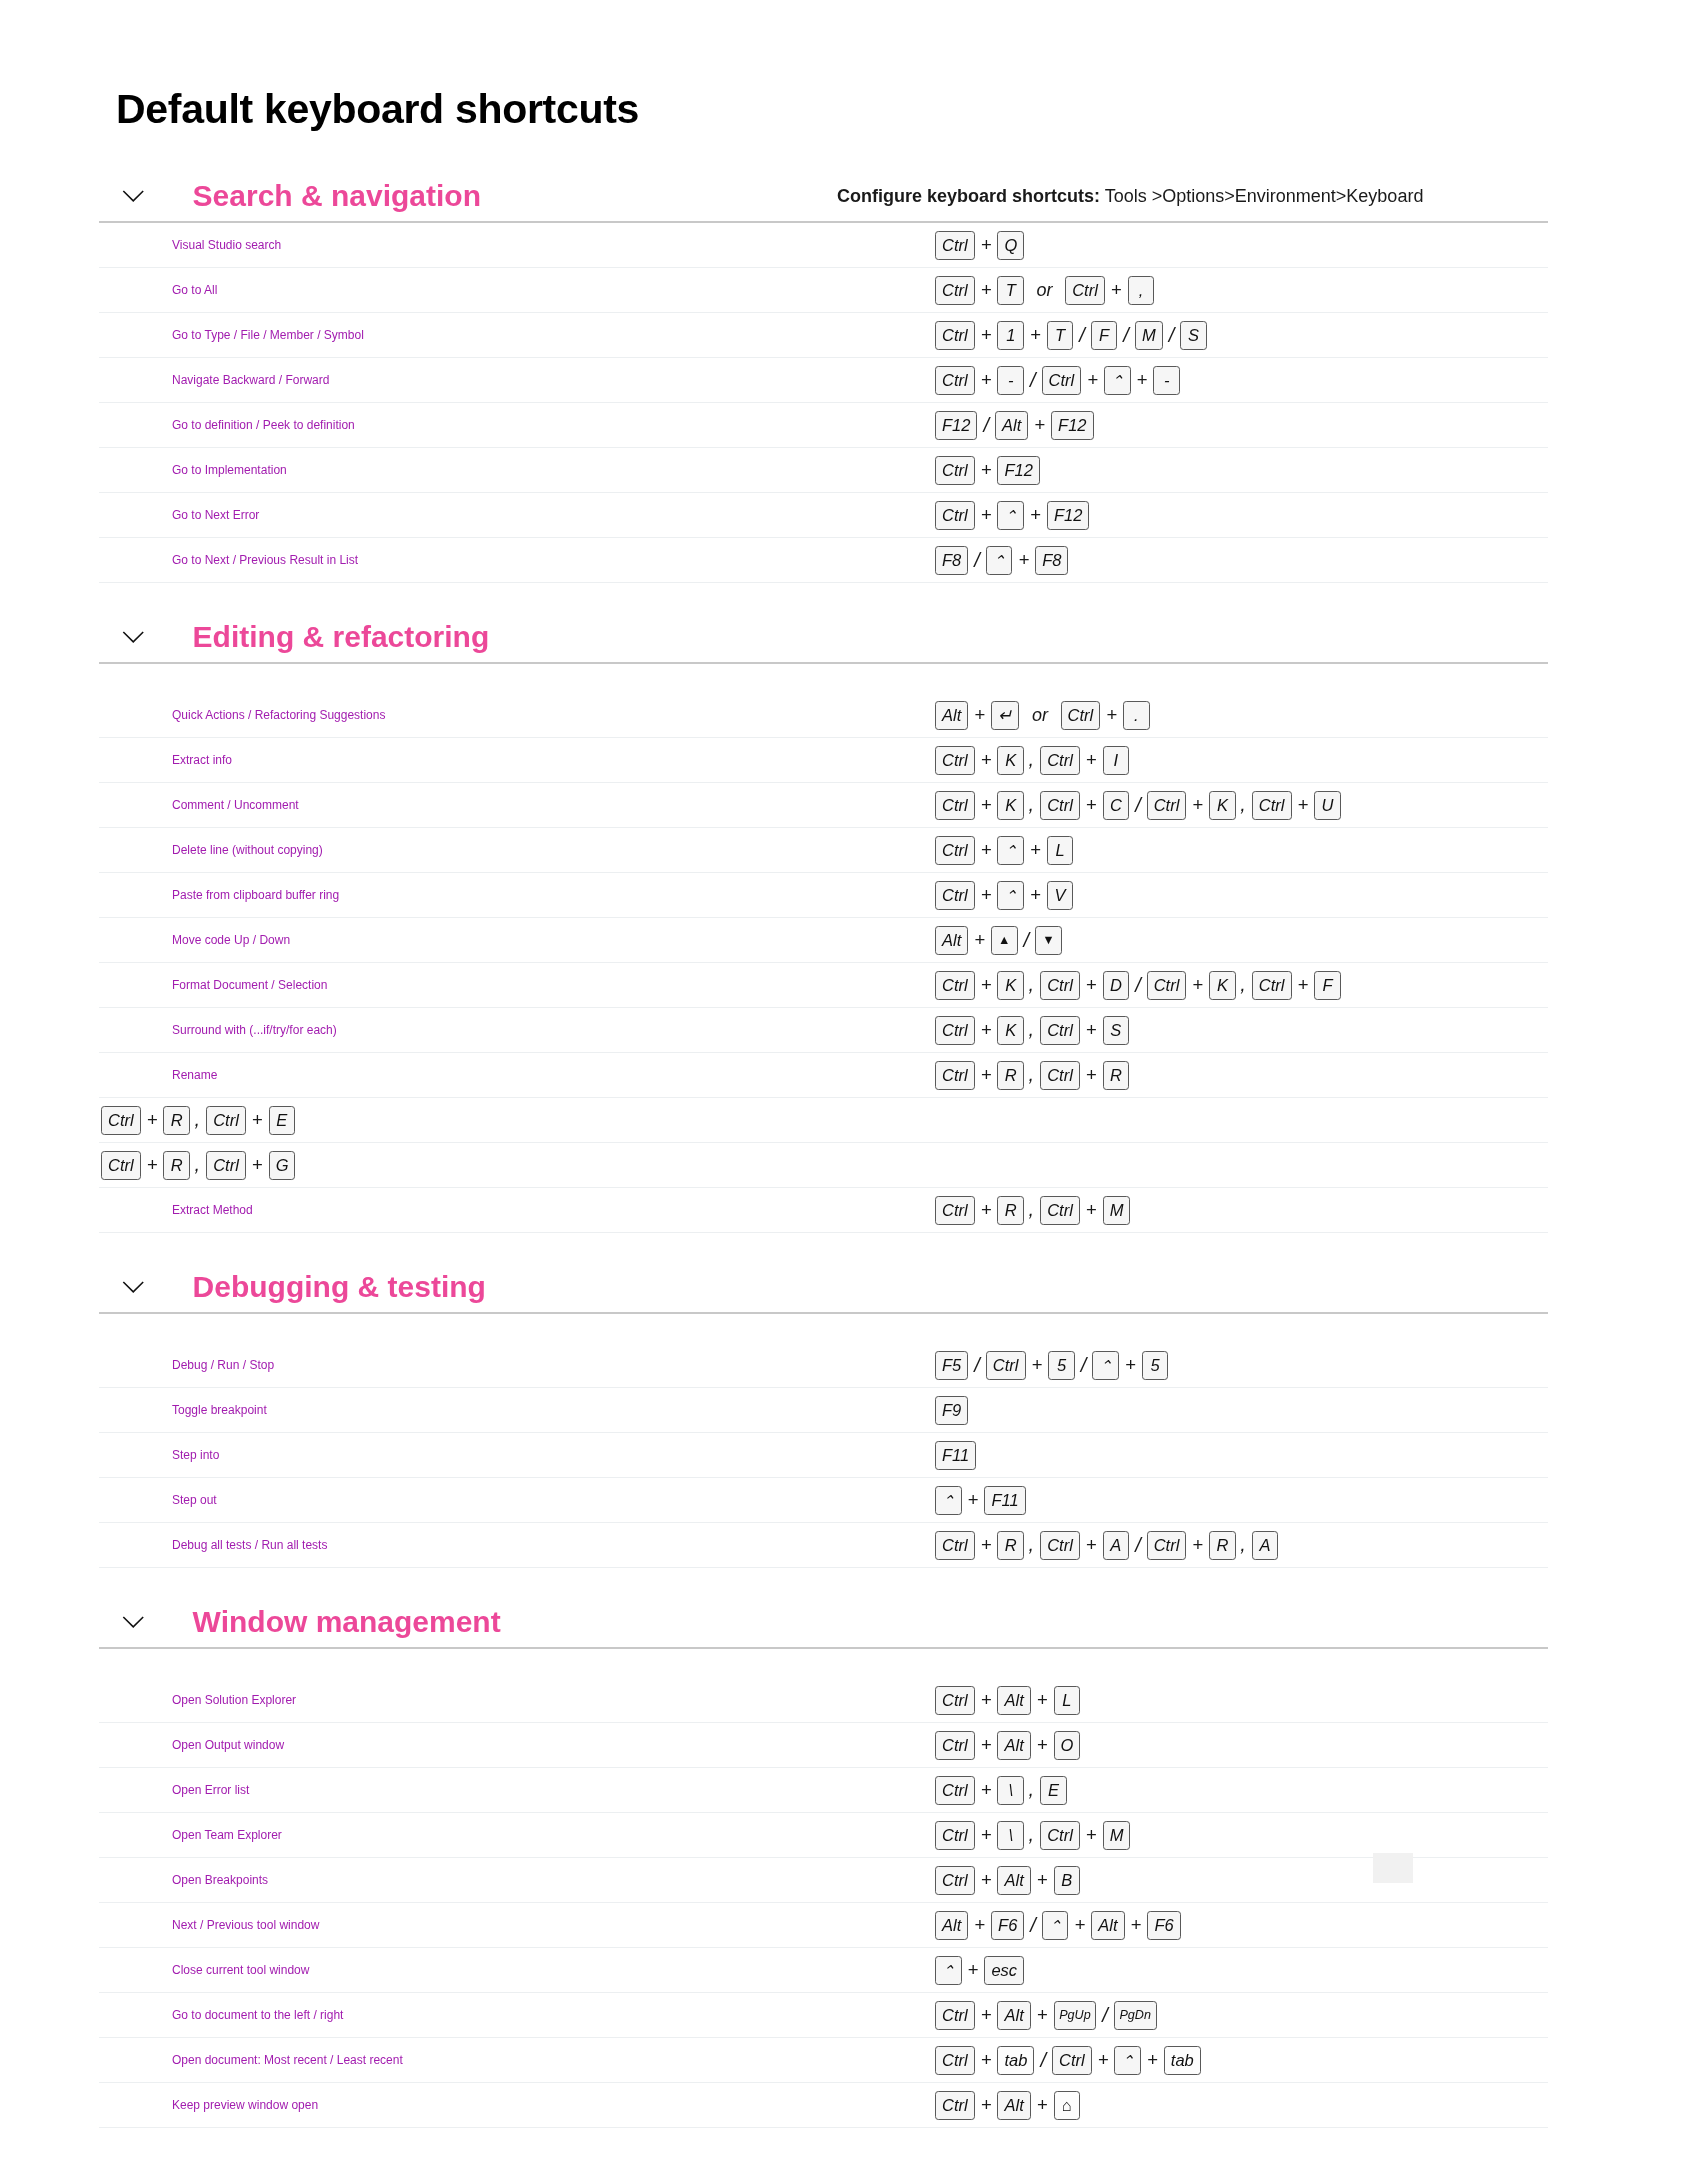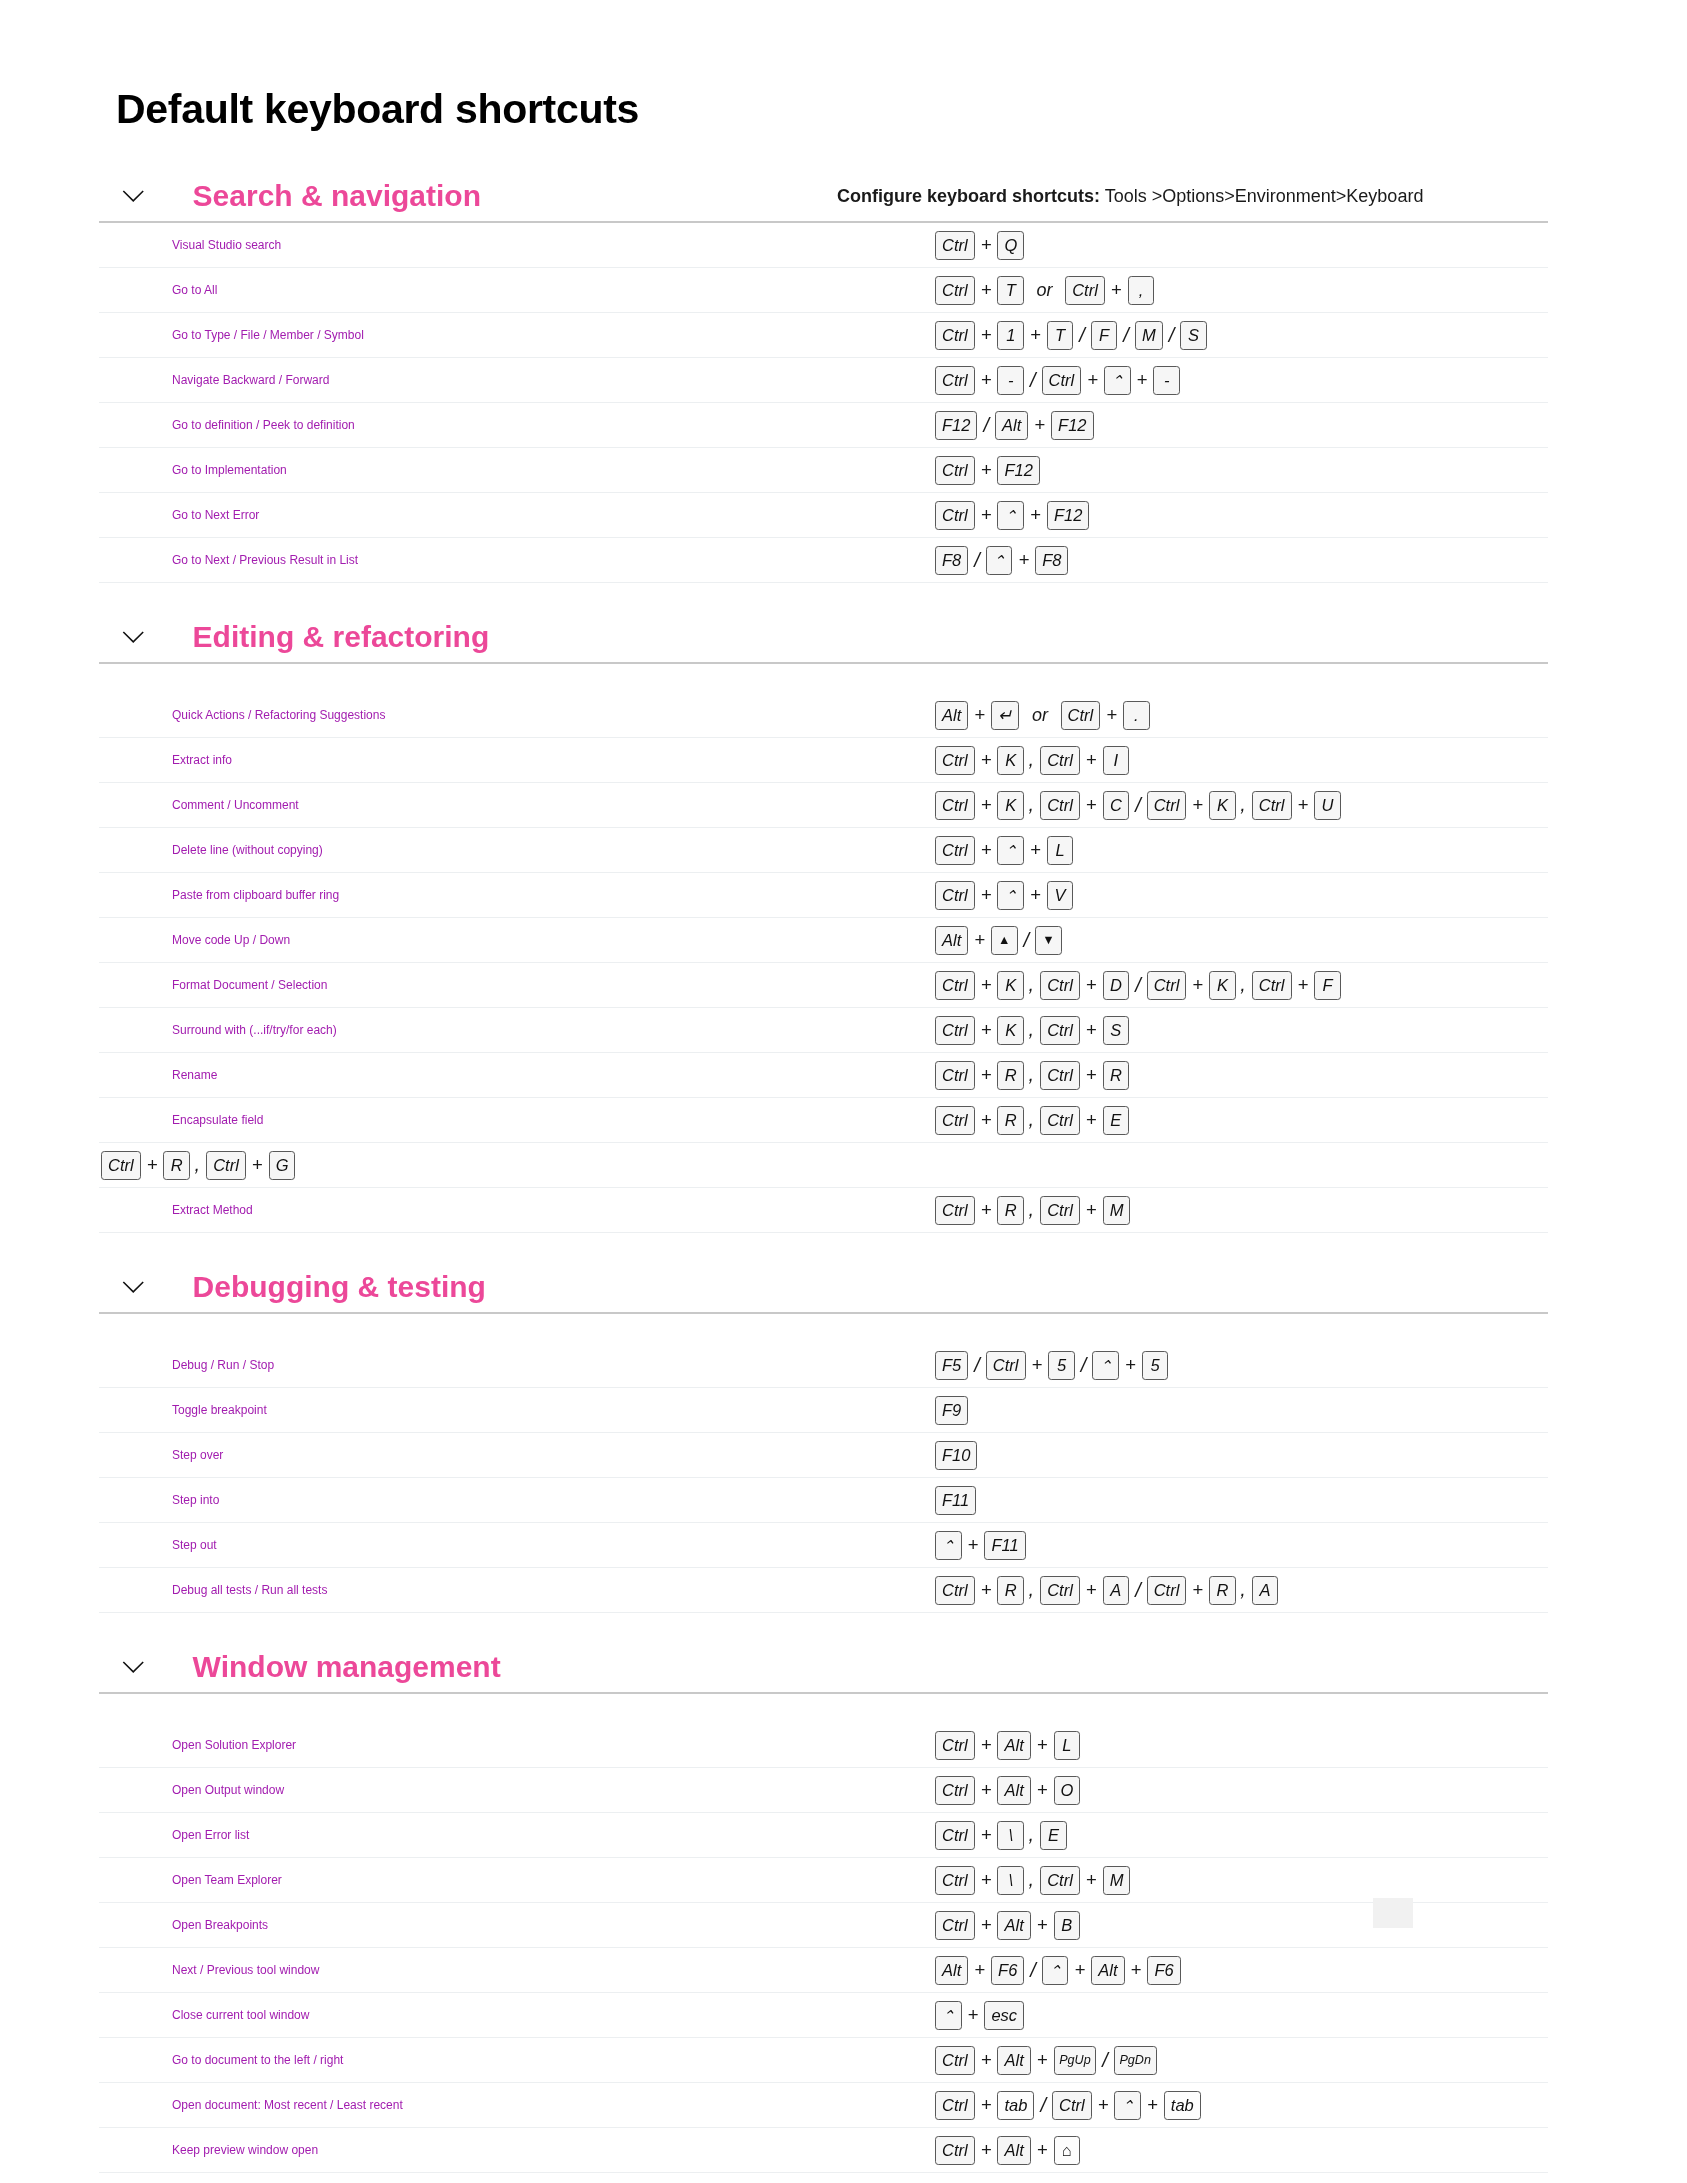--- a/index.html
+++ b/index.html
@@ -413,21 +413,20 @@
             <span class="key wide">Ctrl</span>
             <span class="sep plus">+</span>
             <span class="key">R</span>
             <span class="sep comma">,</span>
             <span class="key wide">Ctrl</span>
             <span class="sep plus">+</span>
             <span class="key">R</span>
           </span>
         </div>
         <div class="row">
-          <span class="row-label">Encapsulate field</span>
           <span class="row-keys">
             <span class="key wide">Ctrl</span>
             <span class="sep plus">+</span>
             <span class="key">R</span>
             <span class="sep comma">,</span>
             <span class="key wide">Ctrl</span>
             <span class="sep plus">+</span>
             <span class="key">E</span>
           </span>
         </div>
@@ -483,26 +482,20 @@
             <span class="key">5</span>
           </span>
         </div>
         <div class="row">
           <span class="row-label">Toggle breakpoint</span>
           <span class="row-keys">
             <span class="key">F9</span>
           </span>
         </div>
         <div class="row">
-          <span class="row-label">Step over</span>
-          <span class="row-keys">
-            <span class="key">F10</span>
-          </span>
-        </div>
-        <div class="row">
           <span class="row-label">Step into</span>
           <span class="row-keys">
             <span class="key">F11</span>
           </span>
         </div>
         <div class="row">
           <span class="row-label">Step out</span>
           <span class="row-keys">
             <span class="key">
               <span class="glyph shift">⌃</span>

